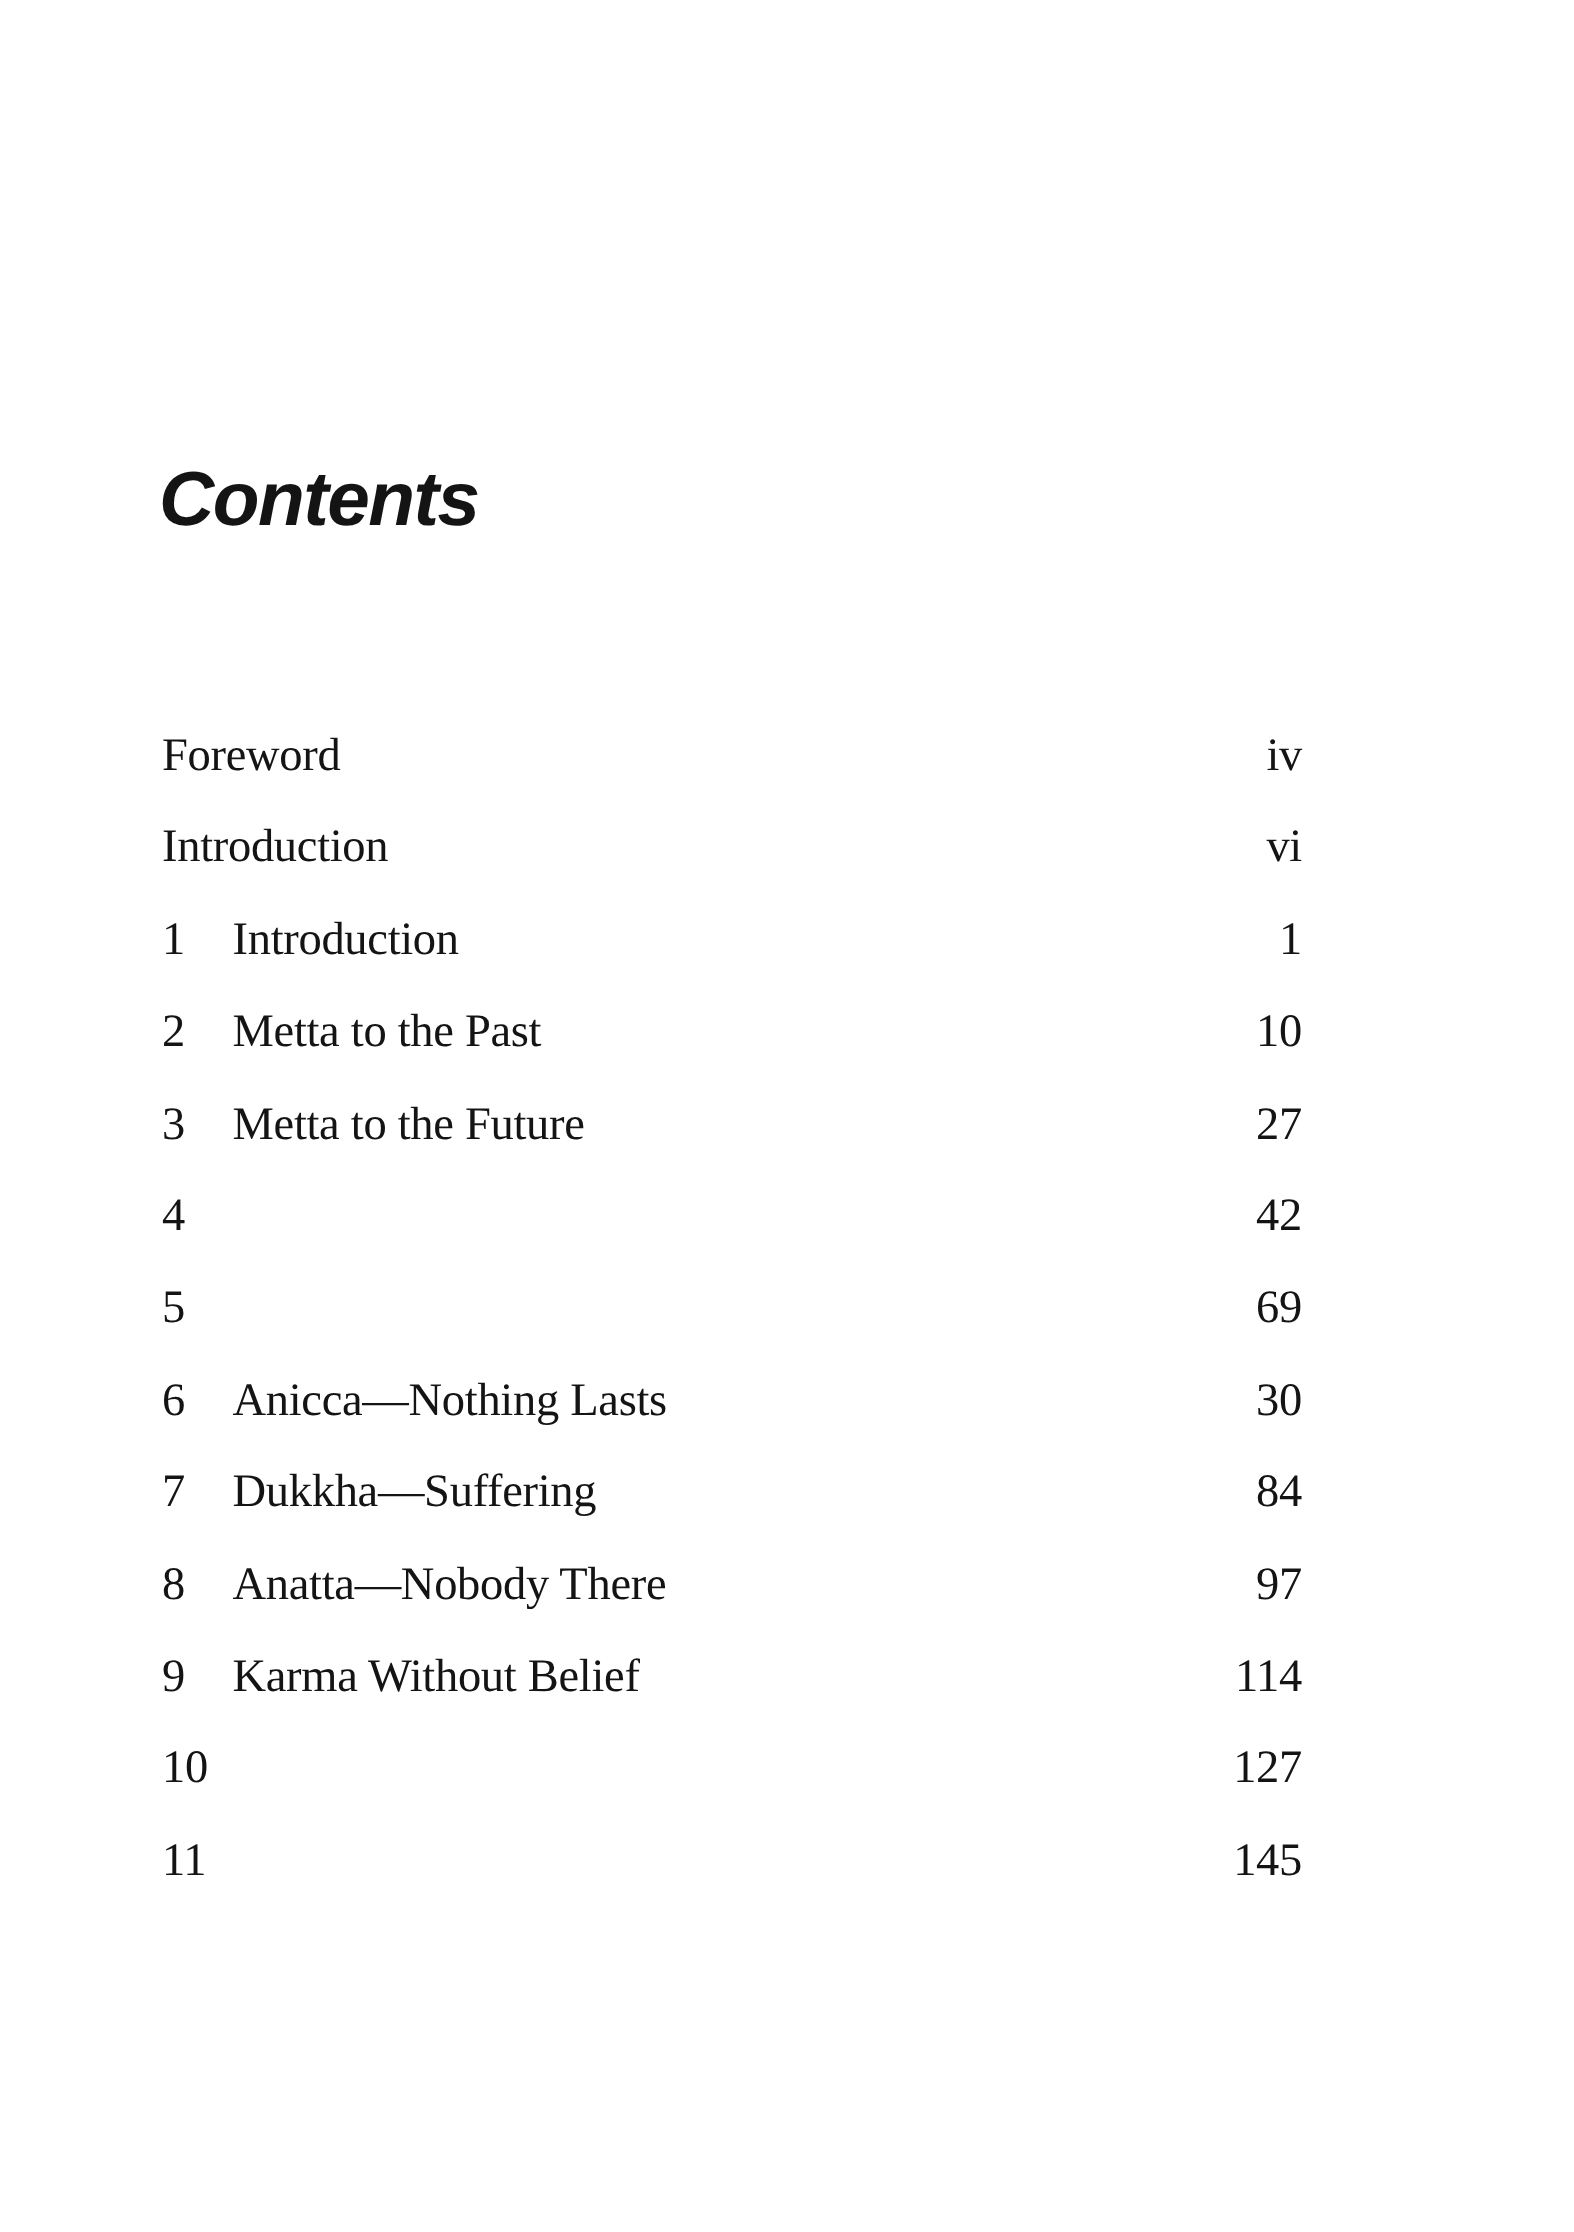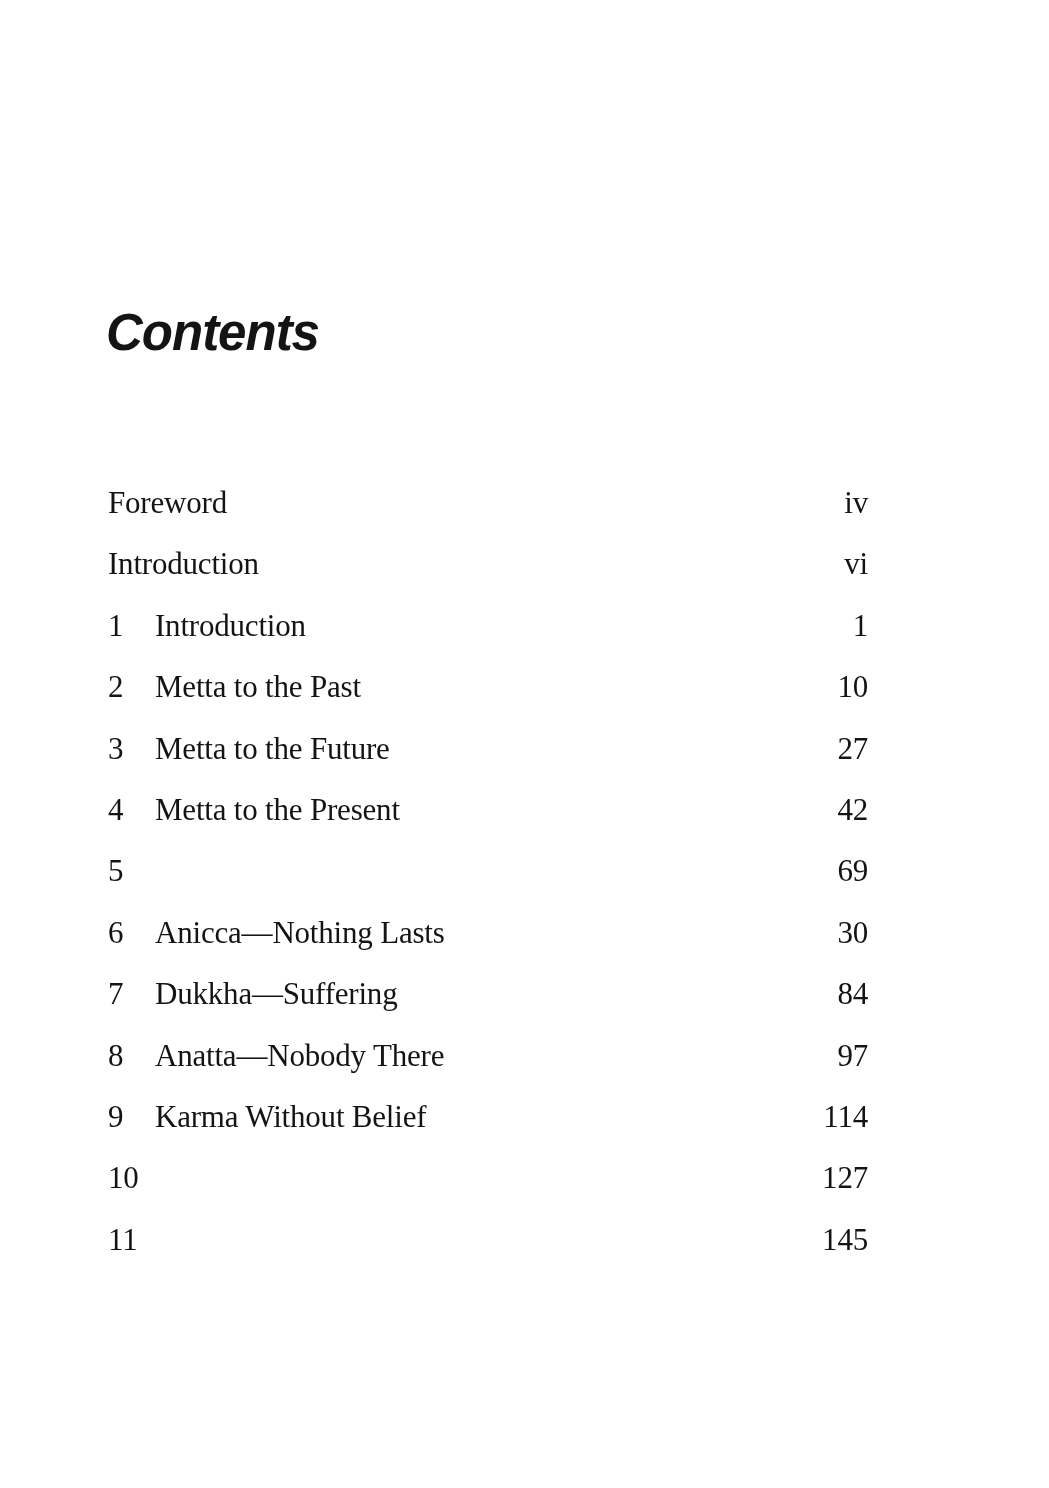--- a/index.html
+++ b/index.html
@@ -92,21 +92,20 @@
   </div>
 
   <div class="row">
     <span class="num">3</span>
     <span class="label">Metta to the Future</span>
     <span class="page-num">27</span>
   </div>
 
   <div class="row">
     <span class="num">4</span>
-    <span class="label">Metta to the Present</span>
     <span class="page-num">42</span>
   </div>
 
   <div class="row">
     <span class="num">5</span>
     <span class="page-num">69</span>
   </div>
 
   <div class="row">
     <span class="num">6</span>

